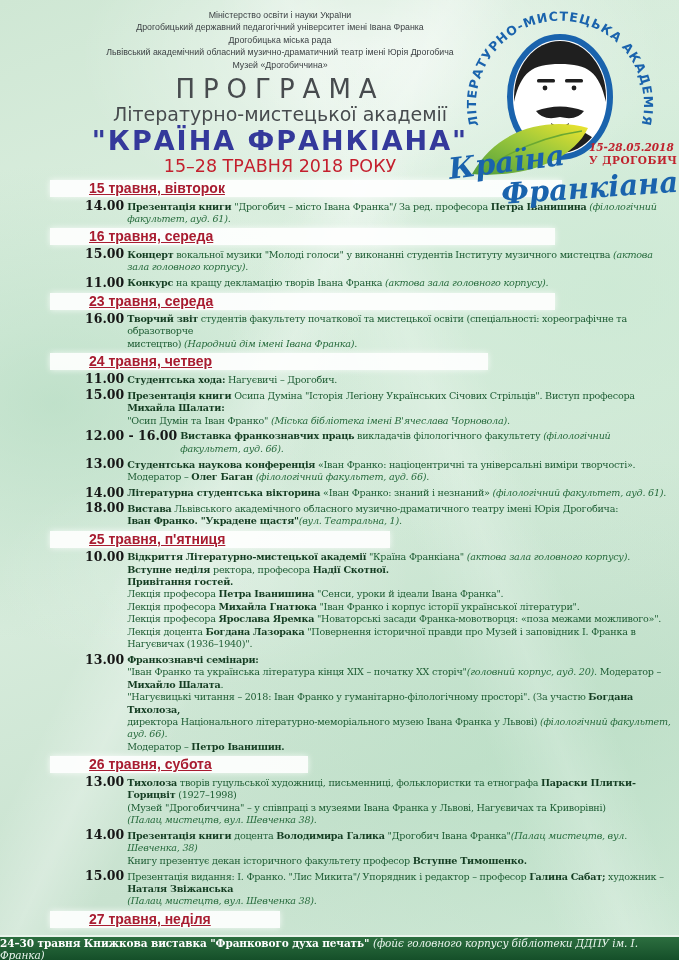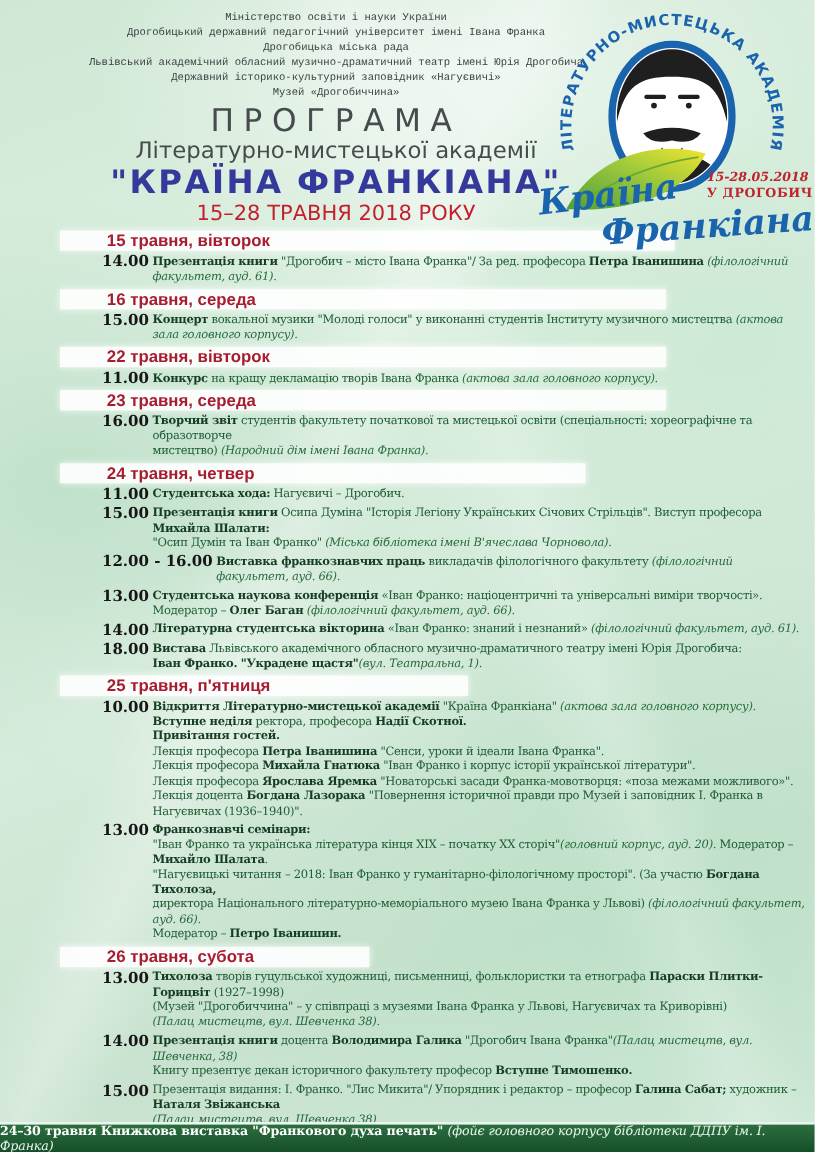--- a/index.html
+++ b/index.html
@@ -15,38 +15,38 @@
       radial-gradient(ellipse 560px 430px at 80% 80%, rgba(182,222,195,.6), transparent 75%),
       linear-gradient(160deg,#cfe7d4 0%,#dcefe0 28%,#d6ebdb 52%,#c8e2cf 78%,#d5ebdb 100%);
   }
   .bg-decor{position:absolute;inset:0;pointer-events:none;z-index:0;
     background:
       linear-gradient(115deg, transparent 34%, rgba(255,255,255,.28) 40%, transparent 46%),
       linear-gradient(70deg, transparent 55%, rgba(255,255,255,.2) 62%, transparent 68%),
       radial-gradient(ellipse 300px 160px at 30% 60%, rgba(255,255,255,.25), transparent 70%);
   }
   header{position:relative;z-index:2;width:560px;text-align:center;padding-top:9px;}
-  .org-line{font-family:Liberation Mono, monospace;font-size:8.8px;line-height:12.4px;color:#3d4245;text-align:center;}
+  .org-line{font-family:Liberation Sans, sans-serif;font-size:8.8px;line-height:12.4px;color:#3d4245;text-align:center;}
   .title{margin-top:4px;font-family:"DejaVu Sans", sans-serif;font-size:26px;line-height:28px;
          letter-spacing:8px;color:#474b4e;font-weight:400;}
   .subtitle{font-family:"DejaVu Sans", sans-serif;font-size:19px;line-height:22px;color:#474b4e;}
   .academy{font-family:"DejaVu Sans", sans-serif;font-weight:bold;font-size:27px;line-height:31px;
            letter-spacing:2px;color:#34399b;}
   .daterange{font-family:"DejaVu Sans", sans-serif;font-weight:normal;font-size:17.5px;line-height:21px;color:#c41f2d;}
   .logo{position:absolute;top:4px;right:2px;width:235px;height:205px;z-index:3;pointer-events:none;}
   .logo svg{display:block;}
   .arc-text{font-family:"DejaVu Sans", sans-serif;font-weight:bold;font-size:12.5px;fill:#1a63ad;letter-spacing:1px;}
   .script-text{font-family:"DejaVu Serif", serif;font-style:italic;font-weight:bold;fill:#1a63ad;}
   .logo-red{font-family:"DejaVu Serif", serif;font-weight:bold;fill:#c0232e;}
   .schedule{position:relative;z-index:2;margin-top:2px;}
   .day{margin:0;}
   .day-band{background:rgba(255,255,255,.9);height:17px;margin:3px 0 2px 50px;display:flex;align-items:center;
             box-shadow:0 0 6px rgba(255,255,255,.8);}
   .day-title{font-family:"Liberation Sans", sans-serif;font-weight:bold;font-size:14px;color:#a81c30;
-             padding-left:39px;white-space:nowrap;line-height:17px;}
+             padding-left:39px;white-space:nowrap;line-height:17px;text-decoration:underline;}
   .event{display:flex;margin:0 6px 2px 85px;}
   .time{flex:none;font-family:"DejaVu Serif", serif;font-weight:bold;font-size:12.5px;line-height:12.5px;
         color:#161616;min-width:37px;padding-right:3px;padding-top:1px;white-space:nowrap;}
   .desc{flex:1;font-size:9.6px;line-height:12.4px;color:#1d5c33;letter-spacing:-0.25px;padding-top:1.5px;}
   .eline{min-height:12.4px;}
   .s-b{font-weight:bold;color:#143d22;}
   .s-i{font-style:italic;color:#276b3d;}
   .footer{position:absolute;left:0;right:0;bottom:0;height:23px;z-index:4;
           background:linear-gradient(#2c6e3f,#154f29);border-top:2px solid #e9f4ec;
           display:flex;align-items:center;justify-content:center;color:#fff;}
@@ -59,21 +59,20 @@
 
 <div class="page">
   <div class="bg-decor"></div>
 
   <header>
     <div>
         <div class="org-line">Міністерство освіти  і науки України</div>
         <div class="org-line">Дрогобицький державний педагогічний університет імені Івана Франка</div>
         <div class="org-line">Дрогобицька міська рада</div>
         <div class="org-line">Львівський академічний обласний музично-драматичний театр імені Юрія Дрогобича</div>
-        <div class="org-line">Державний історико-культурний заповідник «Нагуєвичі»</div>
         <div class="org-line">Музей «Дрогобиччина»</div>
       </div>
     <div class="title">ПРОГРАМА</div>
     <div class="subtitle">Літературно-мистецької  академії</div>
     <div class="academy">"КРАЇНА ФРАНКІАНА"</div>
     <div class="daterange">15–28 ТРАВНЯ 2018 РОКУ</div>
   </header>
 
   <div class="logo">
     <svg width="235" height="205" viewBox="0 0 235 205">
@@ -129,23 +128,20 @@
           <span class="day-title">16 травня, середа</span>
         </div>
         <div class="event">
           <span class="time">15.00</span>
           <div class="desc">
             <div class="eline"><span class="s-b">Концерт</span><span class="s-r"> вокальної музики "Молоді голоси" у виконанні студентів Інституту музичного мистецтва </span><span class="s-i">(актова зала головного корпусу).</span></div>
           </div>
         </div>
       </section>
       <section class="day">
-        <div class="day-band" style="width: 505px;">
-          <span class="day-title">22 травня, вівторок</span>
-        </div>
         <div class="event">
           <span class="time">11.00</span>
           <div class="desc">
             <div class="eline"><span class="s-b">Конкурс</span><span class="s-r"> на кращу декламацію творів Івана Франка </span><span class="s-i">(актова зала головного корпусу).</span></div>
           </div>
         </div>
       </section>
       <section class="day">
         <div class="day-band" style="width: 505px;">
           <span class="day-title">23 травня, середа</span>

